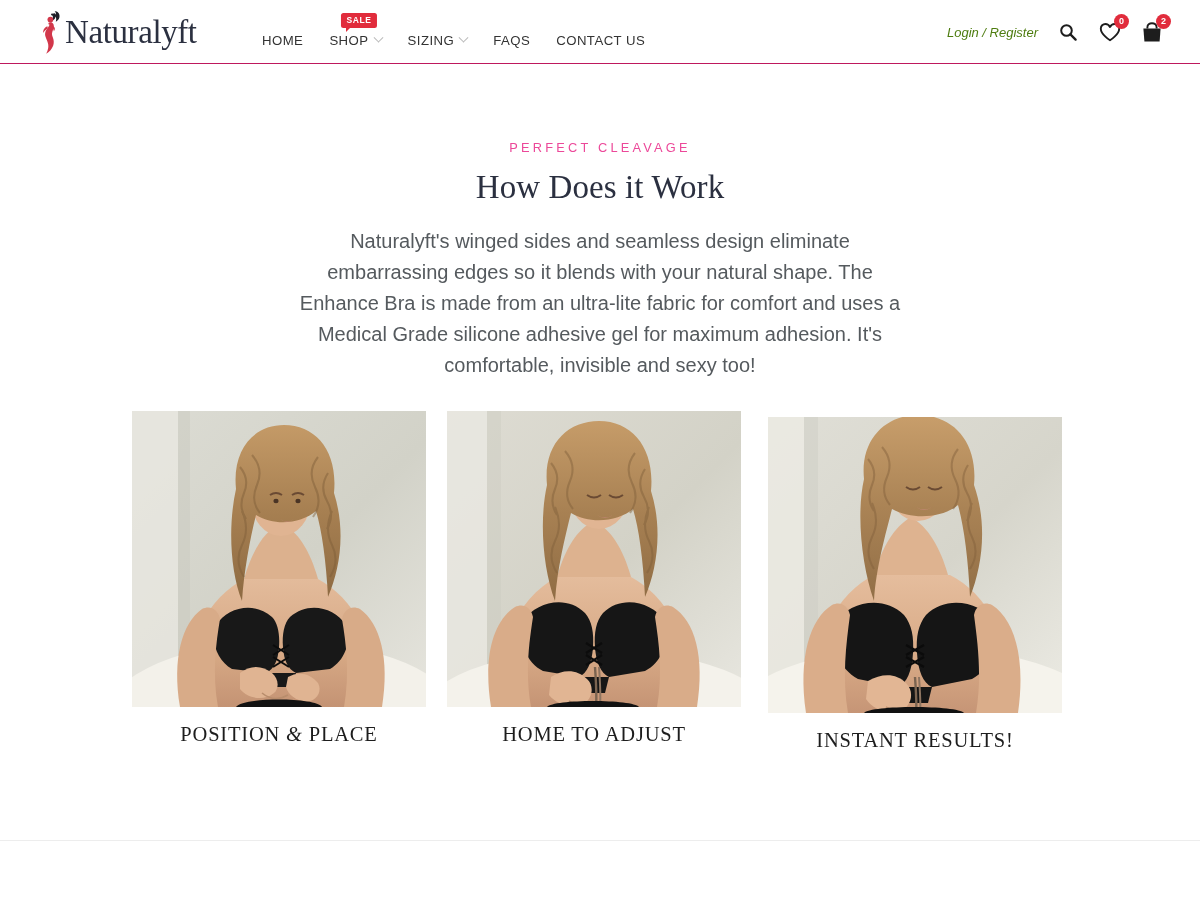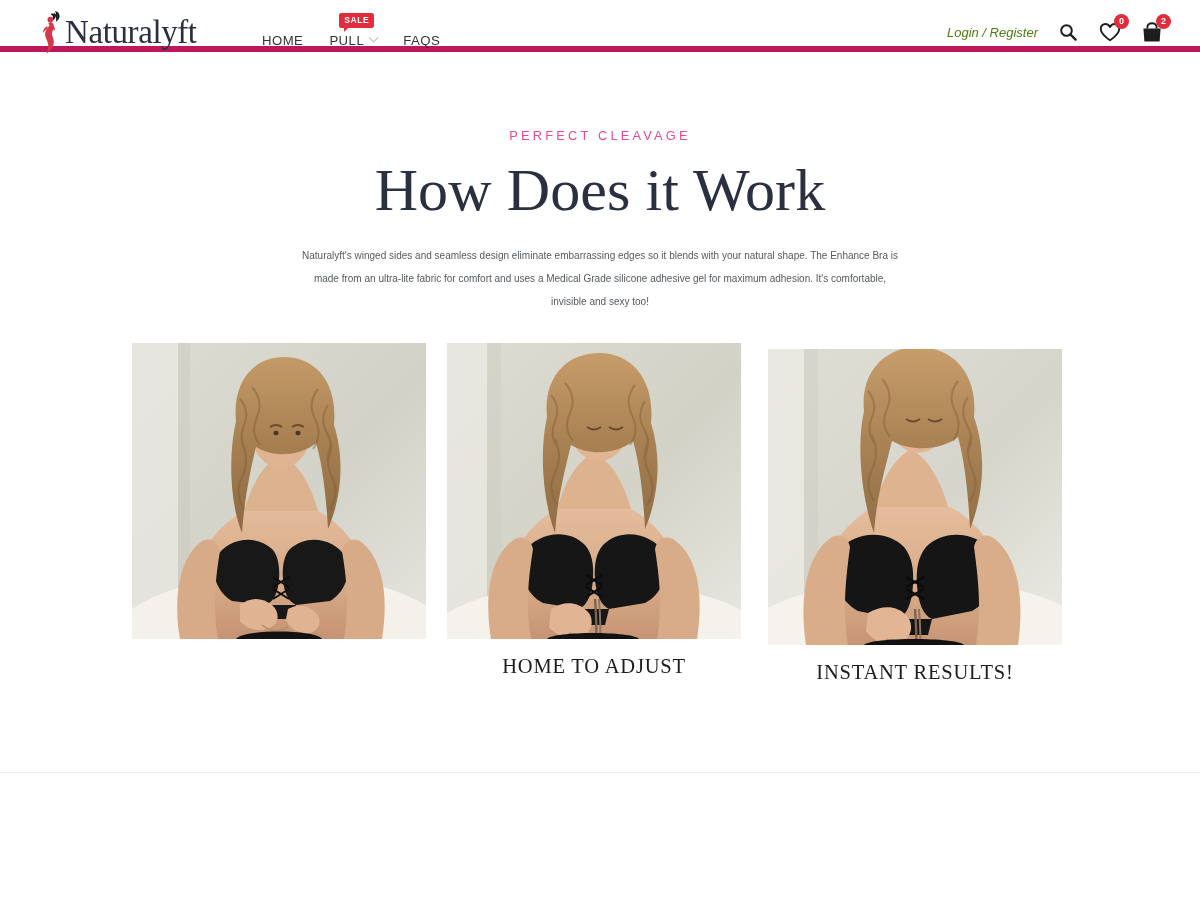--- a/index.html
+++ b/index.html
@@ -8,23 +8,23 @@
     width: 1200px; height: 900px;
     background: #ffffff;
     font-family: "Liberation Sans", sans-serif;
     overflow: hidden;
     -webkit-font-smoothing: antialiased;
   }
 
   
   .site-header {
     position: relative;
-    height: 52px;
+    height: 64px;
     background: #ffffff;
-    border-bottom: 6px solid #be185d;
+    border-bottom: 1px solid #be185d;
     display: flex;
     align-items: center;
     text-decoration: underline;
   }
   .logo-block {
     position: absolute;
     left: 34px; top: 6px;
     display: flex; align-items: center;
     height: 52px;
     text-decoration: none;
@@ -136,32 +136,32 @@
   .eyebrow {
     font-size: 12.8px;
     letter-spacing: 3.2px;
     color: #ec4899;
     text-transform: uppercase;
     margin: 0 0 14px 0;
     font-weight: normal;
   }
   .section-title {
     font-family: "Liberation Serif", serif;
-    font-size: 60px;
+    font-size: 33px;
     font-weight: normal;
     color: #2b3040;
     margin: 0 0 20px 0;
     letter-spacing: 0.1px;
     line-height: 1.12;
   }
   .section-desc {
     width: 610px;
     margin: 0 auto;
-    font-size: 10px;
-    line-height: 23px;
+    font-size: 20px;
+    line-height: 31px;
     color: #555a5e;
   }
 
   
   .steps {
     margin-top: 30px;
     display: flex;
     justify-content: center;
     gap: 21px;
   }
@@ -217,29 +217,36 @@
   </a>
 
   <nav class="main-nav">
 
     <a class="nav-item" href="#">
       <span>HOME</span>
     </a>
 
     <a class="nav-item" href="#">
       <span class="sale-badge">SALE</span>
-      <span>PULL</span>
+      <span>SHOP</span>
       <i class="nav-caret"></i>
     </a>
 
+    <a class="nav-item" href="#">
+      <span>SIZING</span>
+      <i class="nav-caret"></i>
+    </a>
 
     <a class="nav-item" href="#">
       <span>FAQS</span>
     </a>
 
+    <a class="nav-item" href="#">
+      <span>CONTACT US</span>
+    </a>
   </nav>
 
   <div class="header-tools">
 
     <a class="login-link" href="#">Login / Register</a>
 
     <div class="tool-icon">
       <svg width="18" height="18" viewBox="0 0 18 18" xmlns="http://www.w3.org/2000/svg">
         <circle cx="7.5" cy="7.5" r="5.3" fill="none" stroke="#1d1d1d" stroke-width="2"></circle>
         <line x1="11.4" y1="11.4" x2="16.6" y2="16.6" stroke="#1d1d1d" stroke-width="2.3" stroke-linecap="round"></line>
@@ -333,20 +340,23 @@
             <path d="M48 296 C40 248 50 212 70 198 C78 194 86 198 88 208 C84 232 80 262 86 296 Z" fill="#d8ab88"></path>
             <path d="M250 296 C258 248 248 212 228 198 C220 194 212 198 210 208 C214 232 218 262 212 296 Z" fill="#d8ab88"></path>
 
             <path d="M108 262 C118 254 130 254 140 262 C146 267 148 276 142 282 C132 290 116 288 108 278 Z" fill="#e0b492"></path>
             <path d="M156 266 C166 260 178 262 186 272 C190 279 186 288 178 290 C166 292 156 284 154 276 Z" fill="#e0b492"></path>
             <path d="M130 282 q12 10 26 2" stroke="#b98d6c" stroke-width="1.6" fill="none"></path>
 
             <path d="M104 296 C110 286 184 286 190 296 Z" fill="#121212"></path>
           </svg>
         </div>
+        <figcaption class="step-caption">
+          <span>POSITION </span><span class="amp">&amp;</span><span> PLACE</span>
+        </figcaption>
       </figure>
 
       <figure class="step" style="margin:0;">
         <div class="step-photo">
           <svg viewBox="0 0 294 296" preserveAspectRatio="xMidYMid slice" xmlns="http://www.w3.org/2000/svg">
             <defs>
               <linearGradient id="bg2" x1="0" y1="0" x2="1" y2="1">
                 <stop offset="0%" stop-color="#dedcd3"></stop>
                   <stop offset="55%" stop-color="#d3d2c7"></stop>
                   <stop offset="100%" stop-color="#e8e7e0"></stop>

